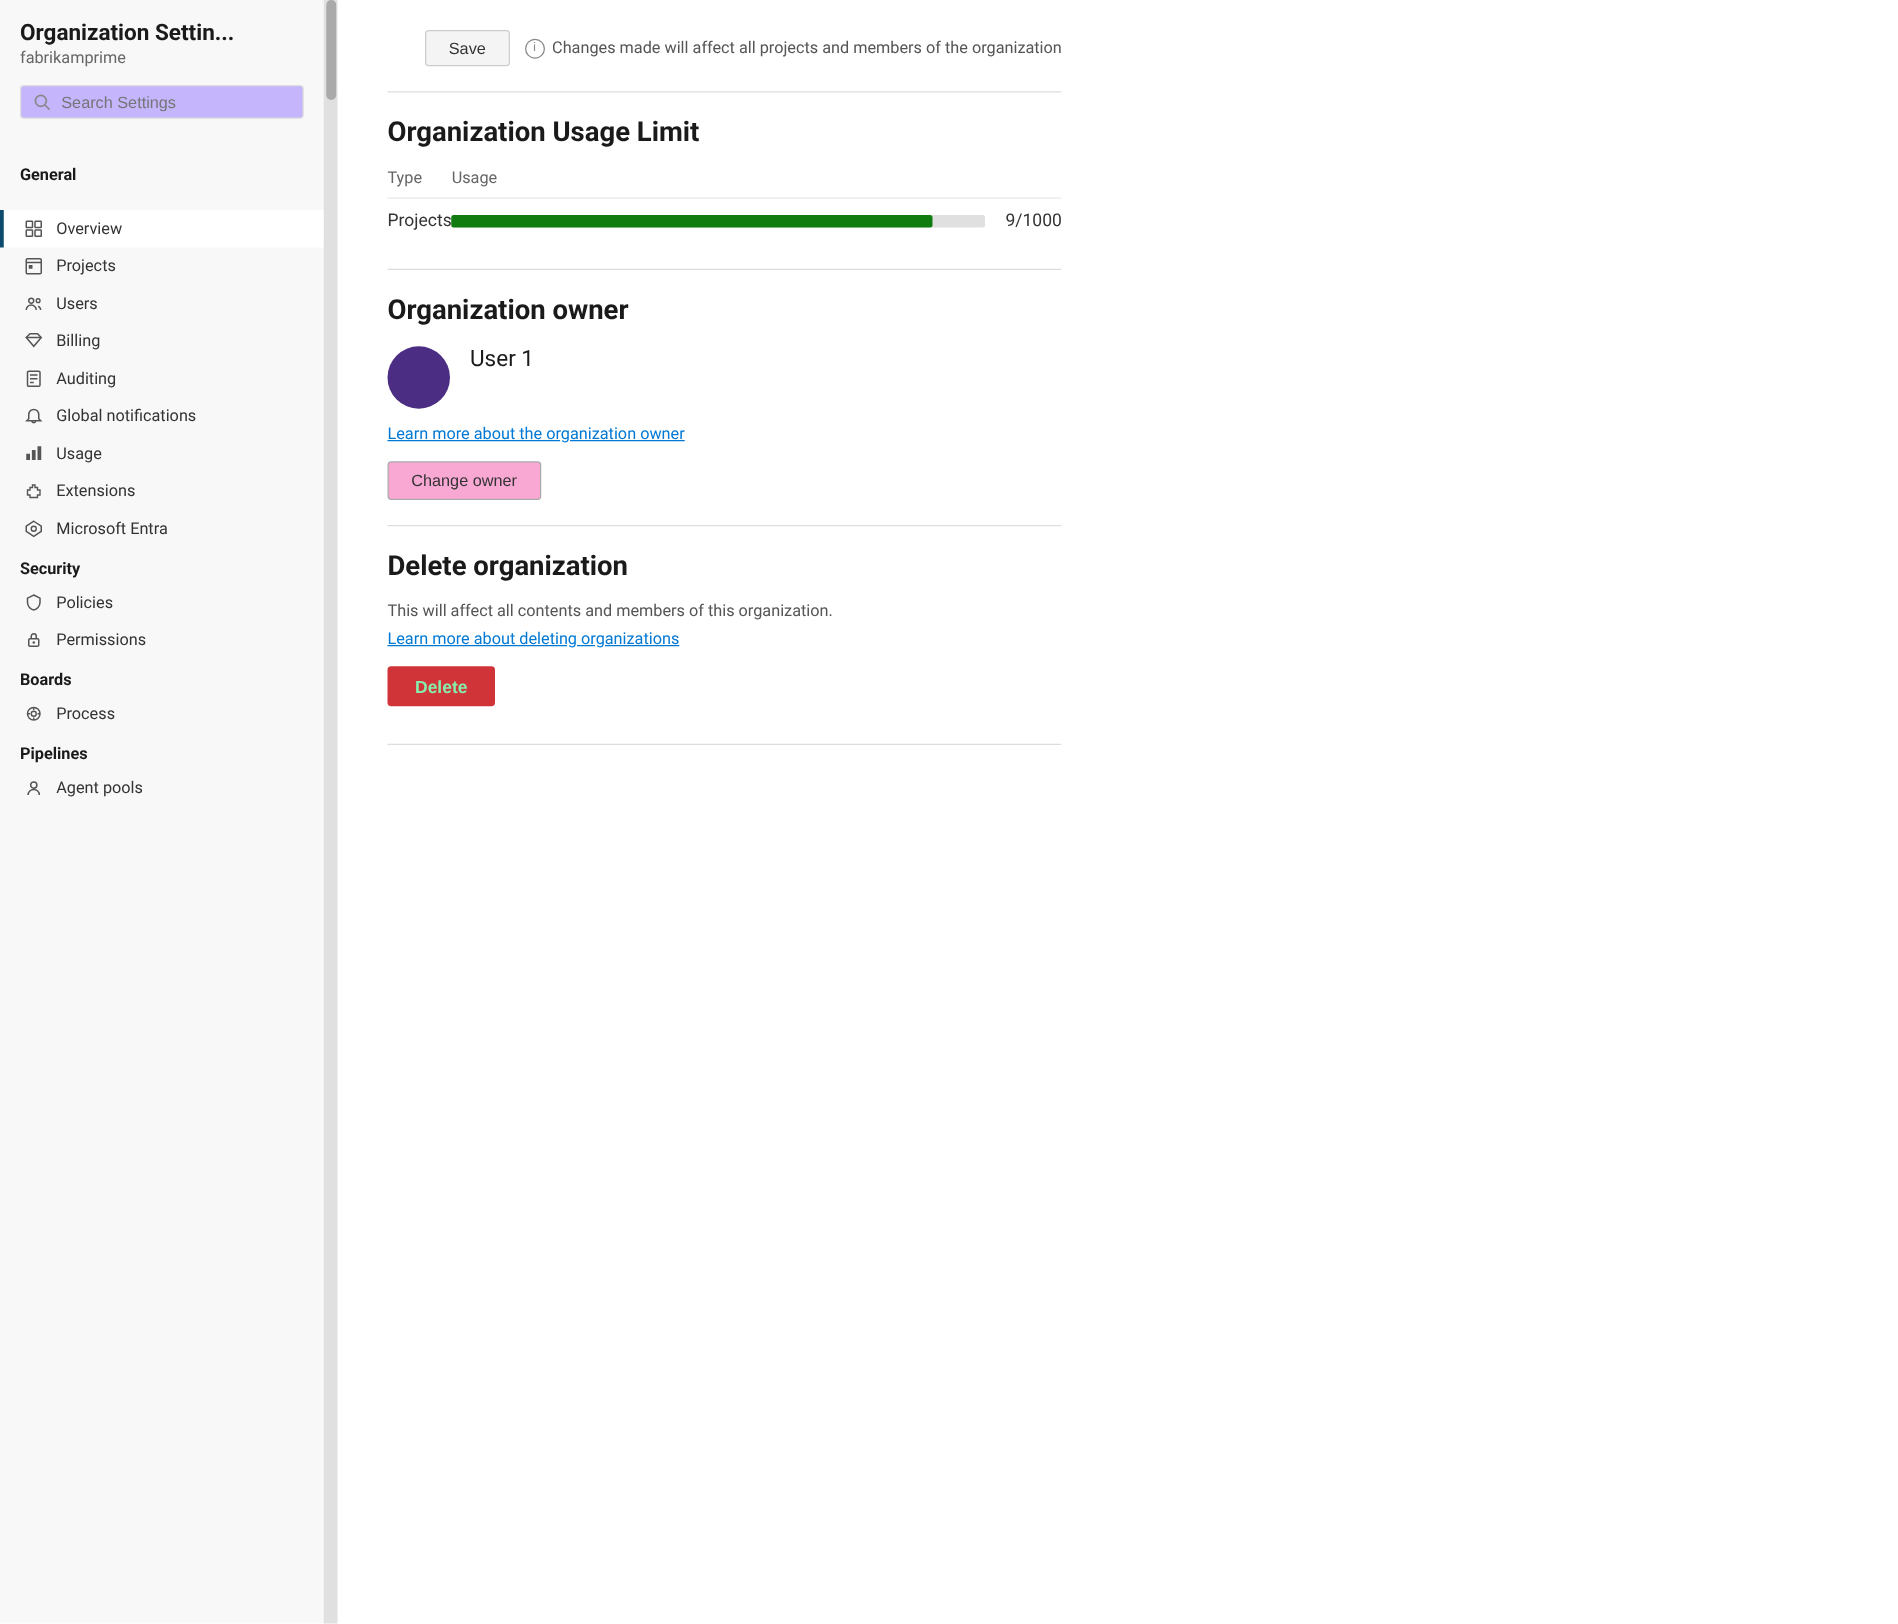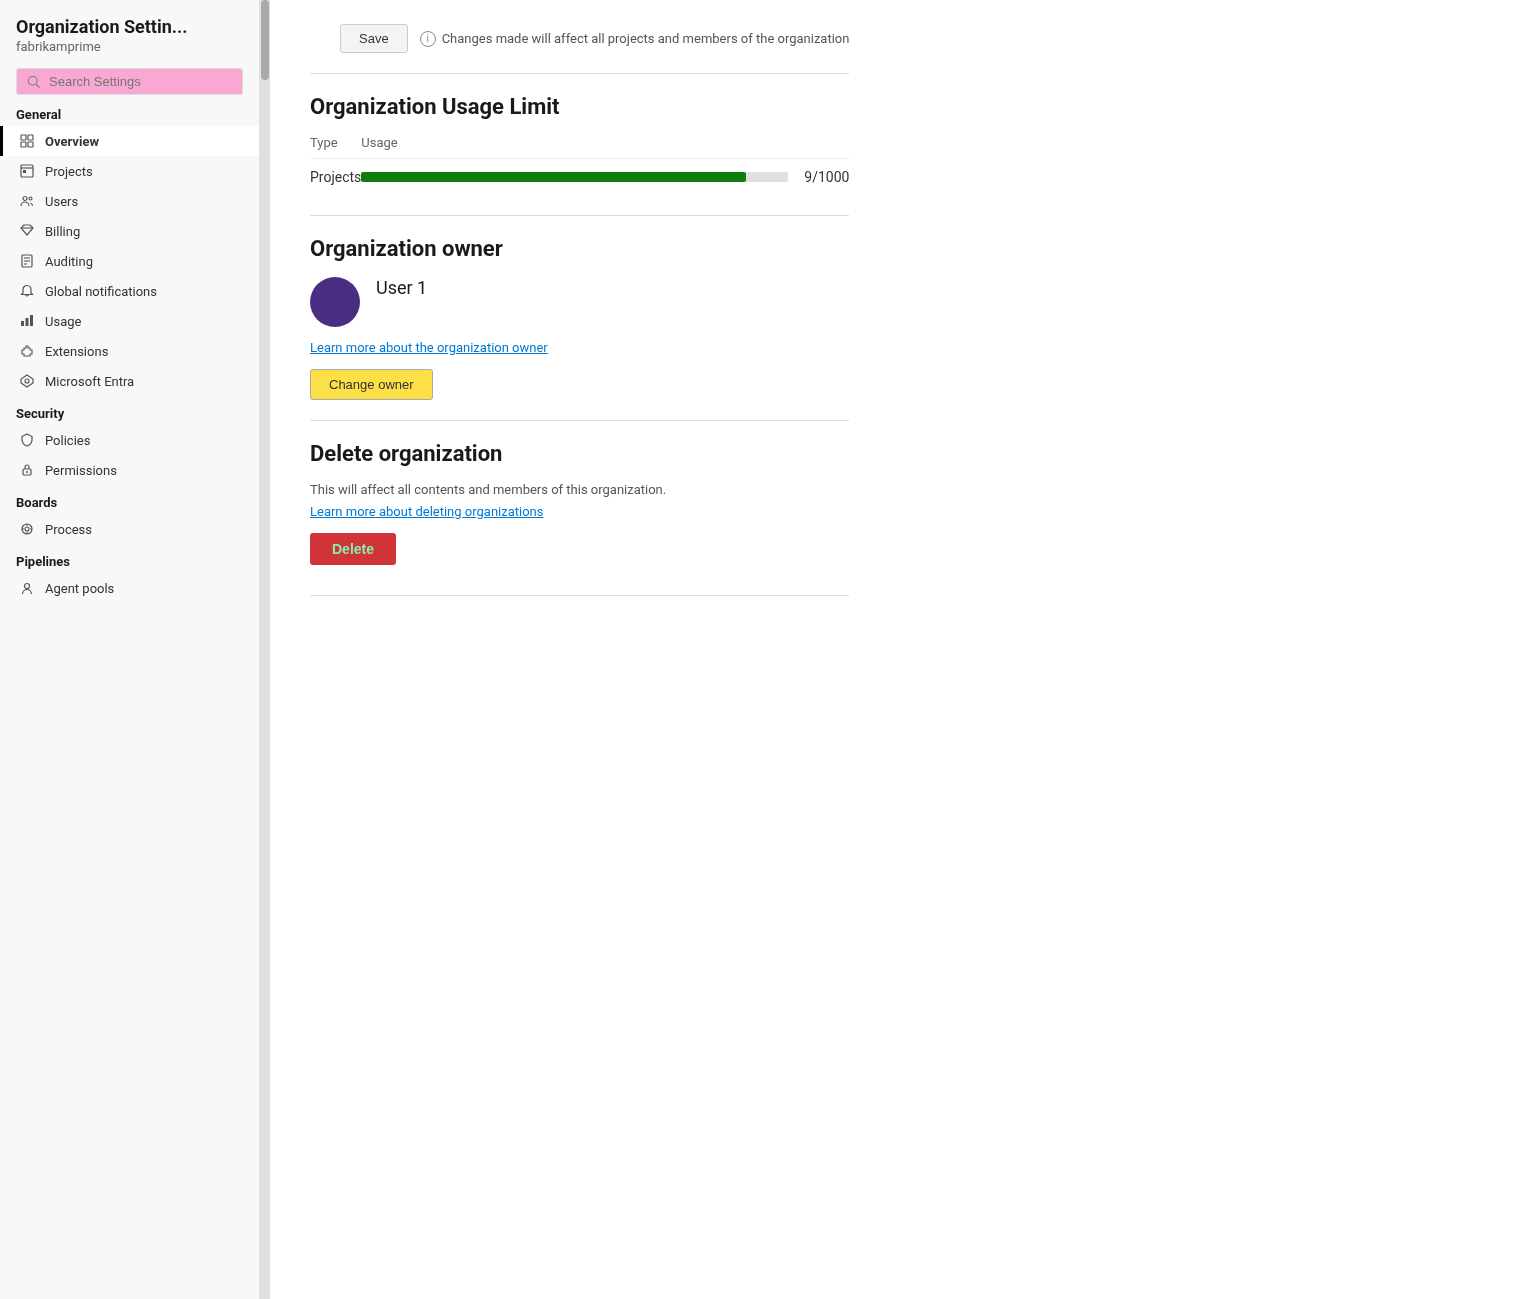--- a/index.html
+++ b/index.html
@@ -34,24 +34,24 @@
       text-overflow: ellipsis;
     }
 
     .sidebar-subtitle {
       font-size: 13px;
       color: #666;
       padding: 0 16px 14px 16px;
     }
 
     .search-box {
-      margin: 0 16px 2px 16px;
+      margin: 0 16px 28px 16px;
       display: flex;
       align-items: center;
-      background: #f9a8d4;
+      background: #c4b5fd;
       border: 1px solid #ddd;
       border-radius: 3px;
       padding: 5px 10px;
       gap: 8px;
     }
 
     .search-box input {
       border: none;
       background: transparent;
       outline: none;
@@ -78,22 +78,23 @@
       gap: 10px;
       padding: 7px 16px;
       cursor: pointer;
       color: #333;
       font-size: 13px;
       border-left: 3px solid transparent;
     }
 
     .sidebar-item.active {
       background: #fff;
-      border-left: 3px solid #000000;
-      font-weight: 700;
+      border-left: 3px solid #0c4a6e;
+      font-weight: 400;
+      margin-top: 16px;
     }
 
     .sidebar-item .item-icon {
       width: 16px;
       height: 16px;
       display: flex;
       align-items: center;
       justify-content: center;
       flex-shrink: 0;
       color: #555;
@@ -272,21 +273,21 @@
     .link-blue {
       color: #0078d4;
       text-decoration: underline;
       cursor: pointer;
       font-size: 13px;
       display: inline-block;
       margin-bottom: 14px;
     }
 
     .btn-change-owner {
-      background: #fde047;
+      background: #f9a8d4;
       border: 1px solid #aaa;
       border-radius: 3px;
       padding: 7px 18px;
       font-size: 13px;
       cursor: pointer;
       color: #333;
     }
 
     
     .delete-desc {

